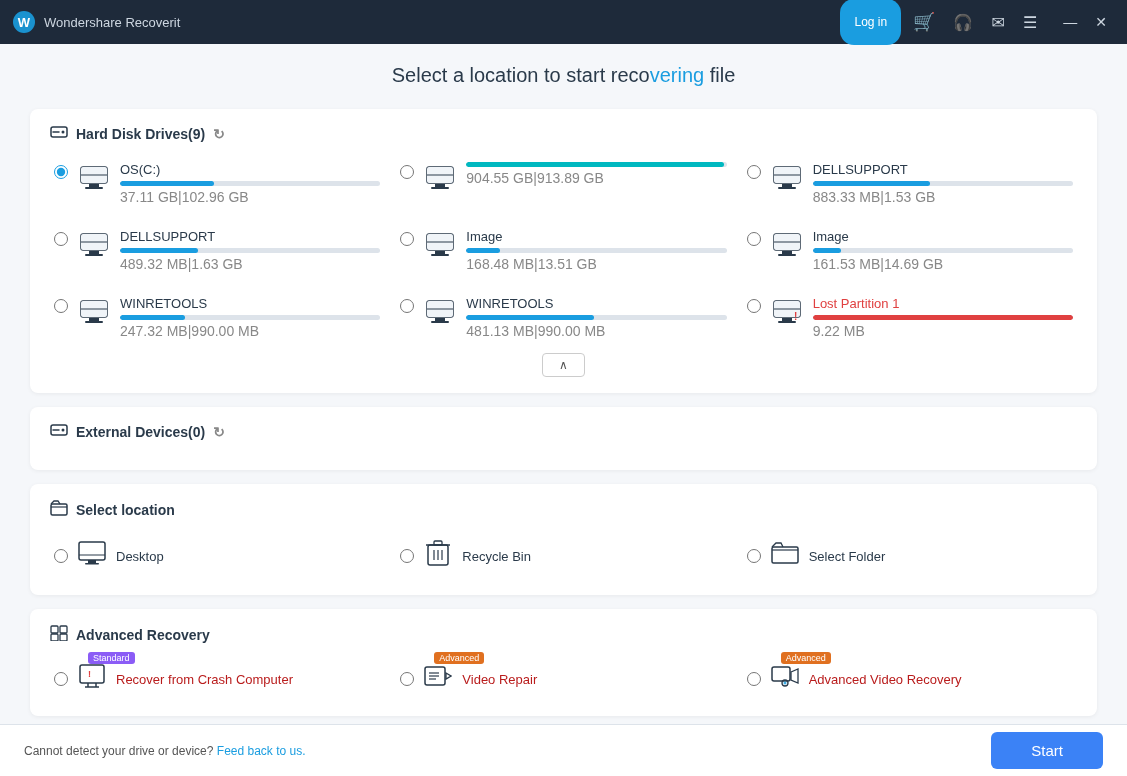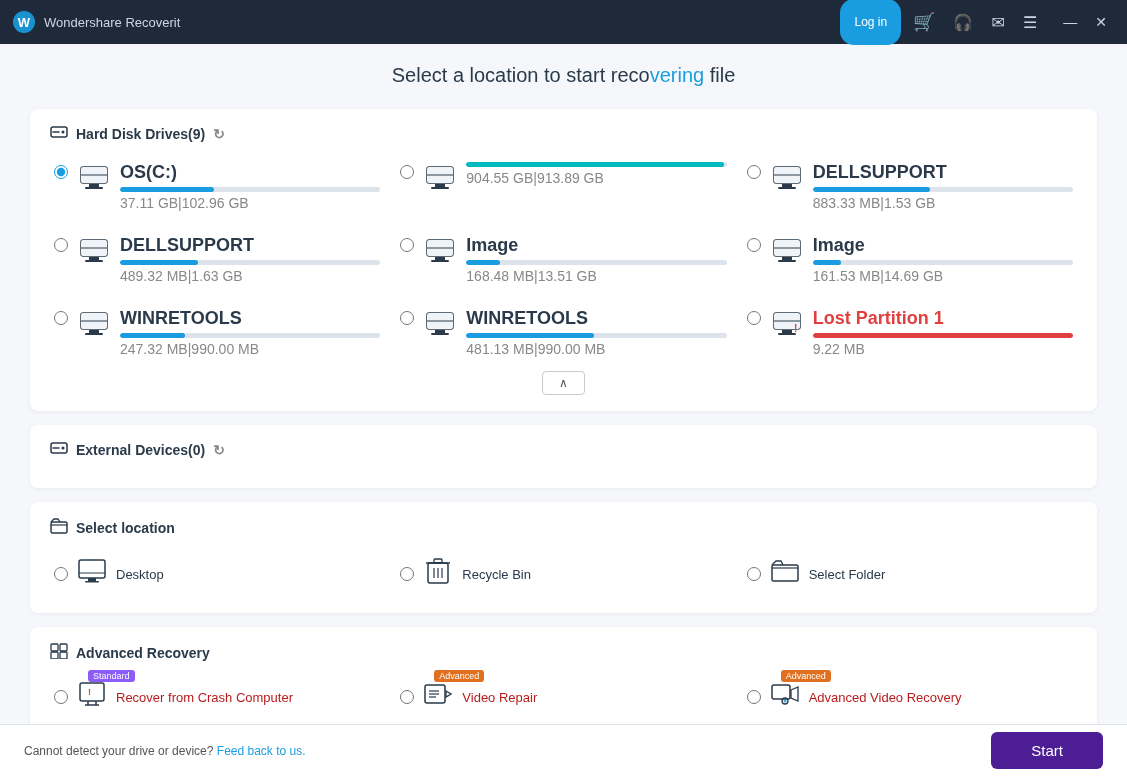--- a/index.html
+++ b/index.html
@@ -74,21 +74,21 @@
     .drive-item {
       display: flex;
       align-items: flex-start;
       gap: 10px;
       padding: 6px 4px;
       cursor: pointer;
     }
     .drive-item .radio { margin-top: 3px; cursor: pointer; accent-color: #1a9de0; }
     .drive-icon { font-size: 26px; color: #2a3a4a; min-width: 32px; text-align: center; margin-top: 2px; }
     .drive-info { flex: 1; }
-    .drive-name { font-size: 18px; color: #2a3a4a; font-weight: 700; margin-bottom: 4px; }
+    .drive-name { font-size: 13px; color: #2a3a4a; font-weight: 400; margin-bottom: 4px; }
     .drive-name.red { color: #e04040; }
     .progress-bar { height: 5px; background: #dde3ea; border-radius: 3px; overflow: hidden; margin-bottom: 3px; }
     .progress-fill { height: 100%; border-radius: 3px; }
     .progress-fill.blue { background: #1a9de0; }
     .progress-fill.red { background: #e04040; }
     .progress-fill.teal { background: #00b8c0; }
     .drive-size { font-size: 14px; color: #888; }
 
     
     .collapse-row { display: flex; justify-content: center; margin-top: 8px; }
@@ -148,21 +148,21 @@
       background: white;
       border-top: 1px solid #dde3ea;
       display: flex;
       align-items: center;
       justify-content: space-between;
       padding: 0 24px;
     }
     .bottom-bar .hint { font-size: 12px; color: #555; }
     .bottom-bar .hint a { color: #1a9de0; text-decoration: none; }
     .start-btn {
-      background: #4c1d95;
+      background: #3b82f6;
       color: white;
       border: none;
       border-radius: 6px;
       padding: 10px 40px;
       font-size: 15px;
       cursor: pointer;
       font-weight: 500;
     }
 
     

